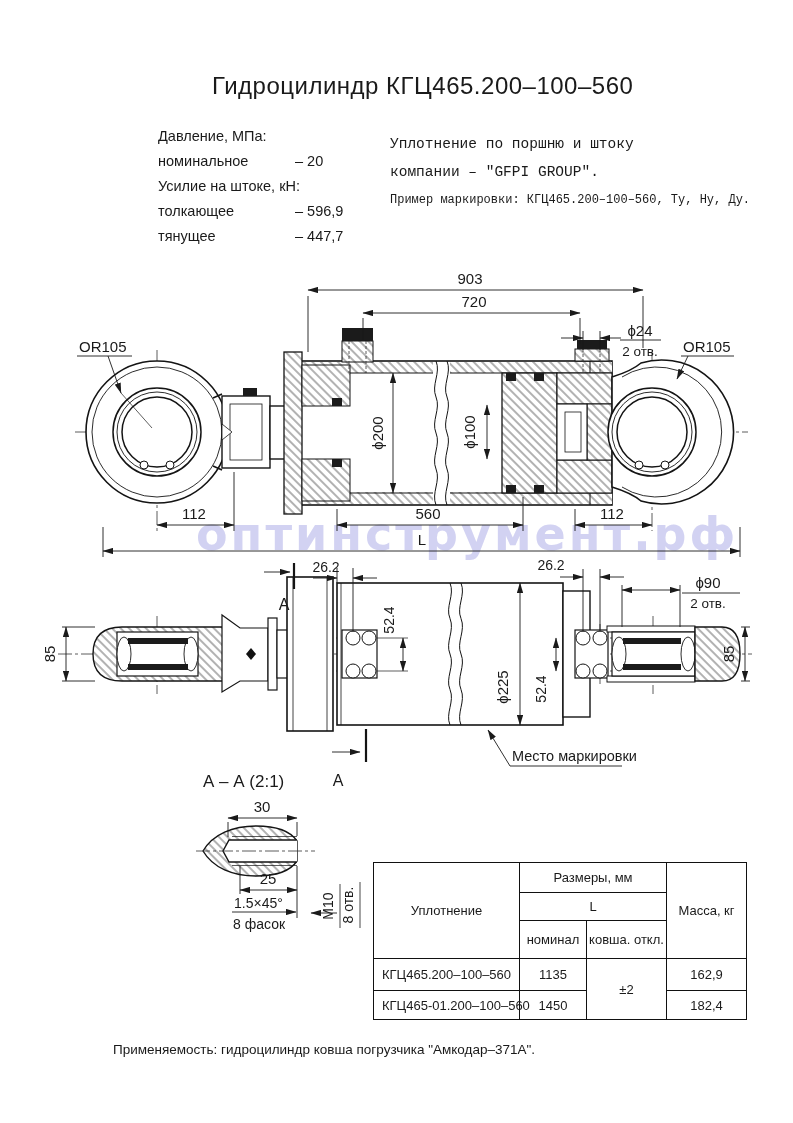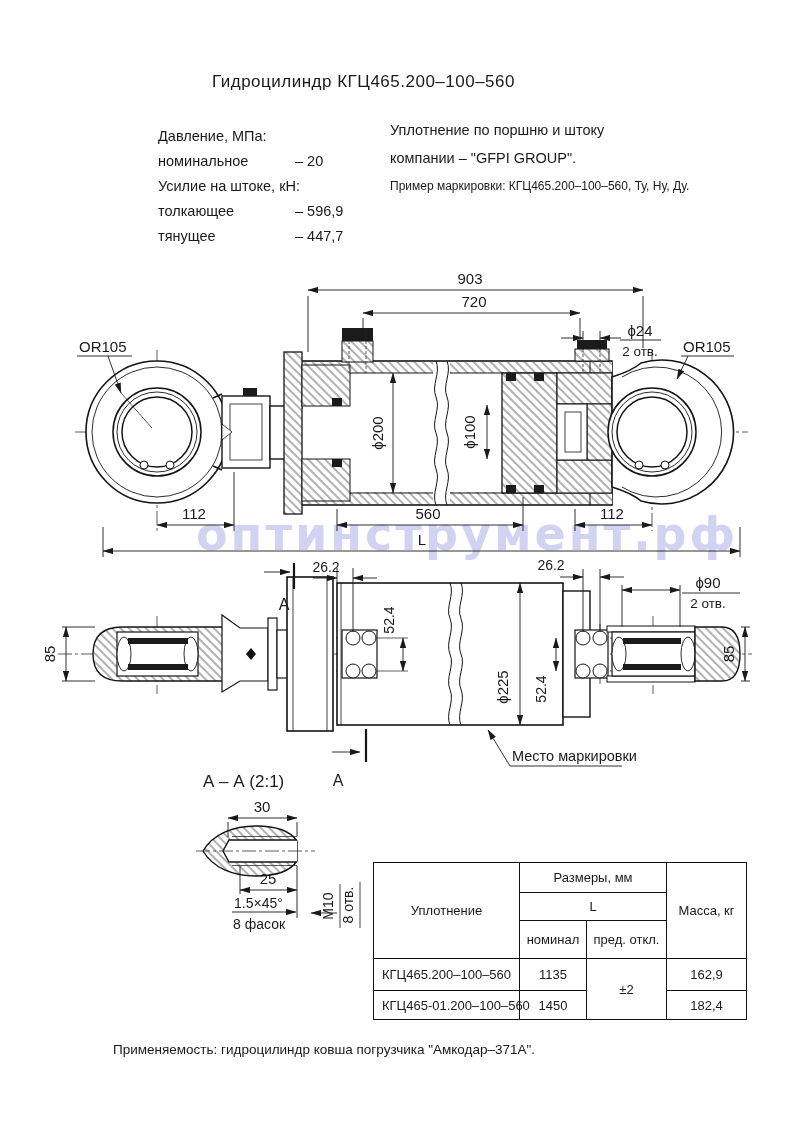--- a/index.html
+++ b/index.html
@@ -2,29 +2,29 @@
 <html><head>
 <meta charset="utf-8">
 <style>
   * { margin:0; padding:0; box-sizing:border-box; }
   html,body { background:#fff; }
   body {
     width:793px; height:1123px; position:relative;
     font-family:"Liberation Sans", sans-serif; color:#1a1a1a; overflow:hidden;
   }
   .abs { position:absolute; }
-  #title { left:212px; top:72px; font-size:17px; letter-spacing:.5px; white-space:nowrap; }
+  #title { left:212px; top:72px; font-size:24px; letter-spacing:.5px; white-space:nowrap; }
   #watermark {
     left:196px; top:507px; font-size:46px; font-weight:600; letter-spacing:3px;
     color:#c8c8ef; opacity:.8; font-family:"DejaVu Sans", sans-serif; white-space:nowrap; z-index:1;
   }
   #specs { left:158px; top:124px; width:230px; font-size:14.5px; line-height:25px; }
   .spec-row { display:flex; white-space:nowrap; }
   .spec-row .lbl { width:137px; }
-  #notes { left:390px; top:116px; font-size:14.5px; line-height:28px; white-space:nowrap; }
+  #notes { left:390px; top:130px; font-size:14.5px; line-height:28px; white-space:nowrap;font-family:Liberation Mono, monospace; }
   #notes .small { font-size:12px; }
   svg.draw { position:absolute; left:0; top:0; z-index:2; }
   svg text { fill:#1a1a1a; font-family:"Liberation Sans","DejaVu Sans",sans-serif; }
   
   #dims-table {
     left:373px; top:862px; width:374px; height:158px; z-index:3;
     border:1.6px solid #111; display:grid;
     grid-template-columns:146px 67px 80px 1fr;
     grid-template-rows:30px 28px 38px 32px 1fr;
     font-size:13px; background:#fff;
@@ -360,21 +360,21 @@
     </g>
   </g>
 </svg>
 
 <div class="abs" id="dims-table">
   <div class="tc" style="grid-column:1;grid-row:1/4">Уплотнение</div>
   <div class="tc" style="grid-column:2/4;grid-row:1">Размеры, мм</div>
   <div class="tc noR" style="grid-column:4;grid-row:1/4">Масса, кг</div>
   <div class="tc" style="grid-column:2/4;grid-row:2">L</div>
   <div class="tc" style="grid-column:2;grid-row:3">номинал</div>
-  <div class="tc" style="grid-column:3;grid-row:3">пред. откл.</div>
+  <div class="tc" style="grid-column:3;grid-row:3">ковша. откл.</div>
 
   <div class="tc left" style="grid-column:1;grid-row:4">КГЦ465.200–100–560</div>
   <div class="tc" style="grid-column:2;grid-row:4">1135</div>
   <div class="tc noB" style="grid-column:3;grid-row:4/6">±2</div>
   <div class="tc noR" style="grid-column:4;grid-row:4">162,9</div>
 
   <div class="tc left noB" style="grid-column:1;grid-row:5">КГЦ465-01.200–100–560</div>
   <div class="tc noB" style="grid-column:2;grid-row:5">1450</div>
   <div class="tc noR noB" style="grid-column:4;grid-row:5">182,4</div>
 </div>

